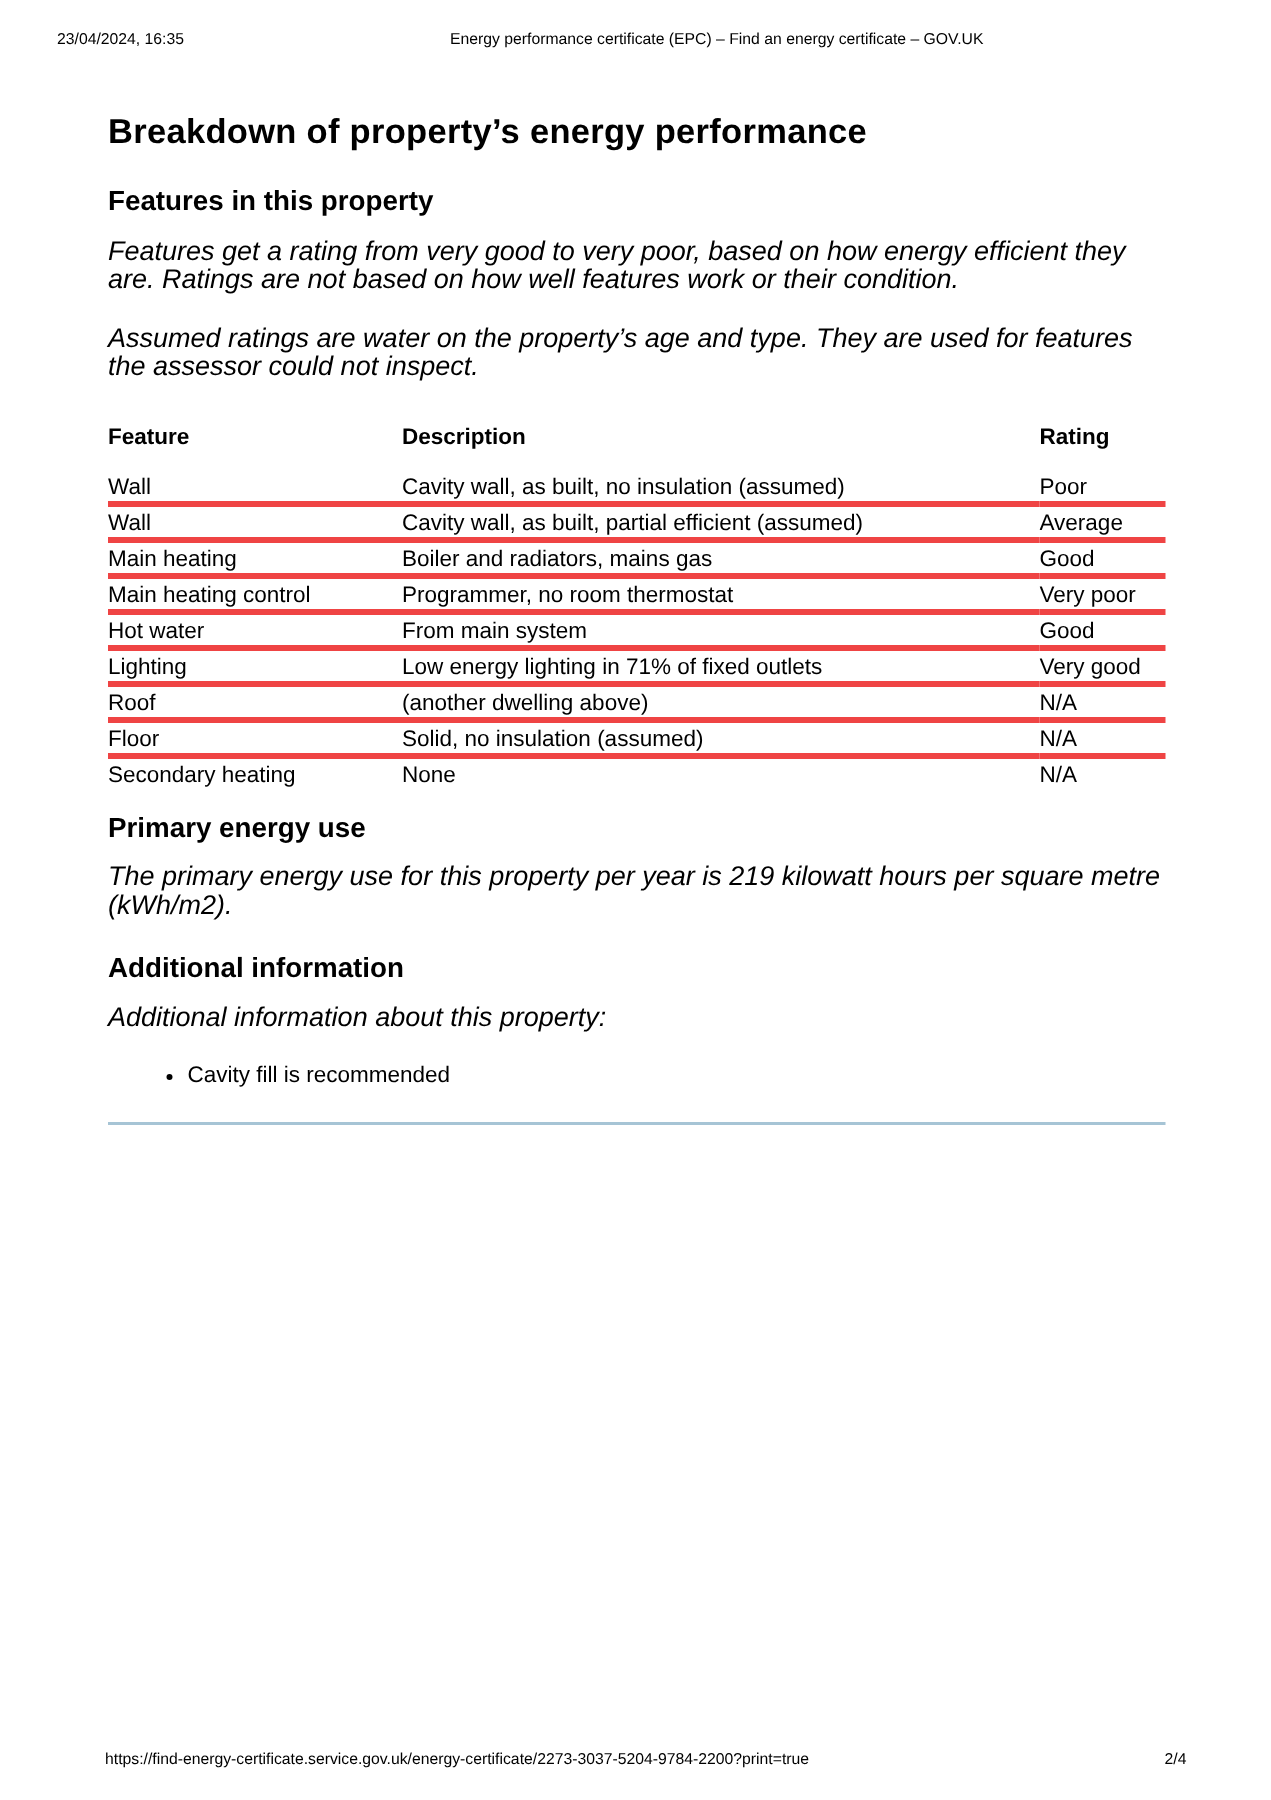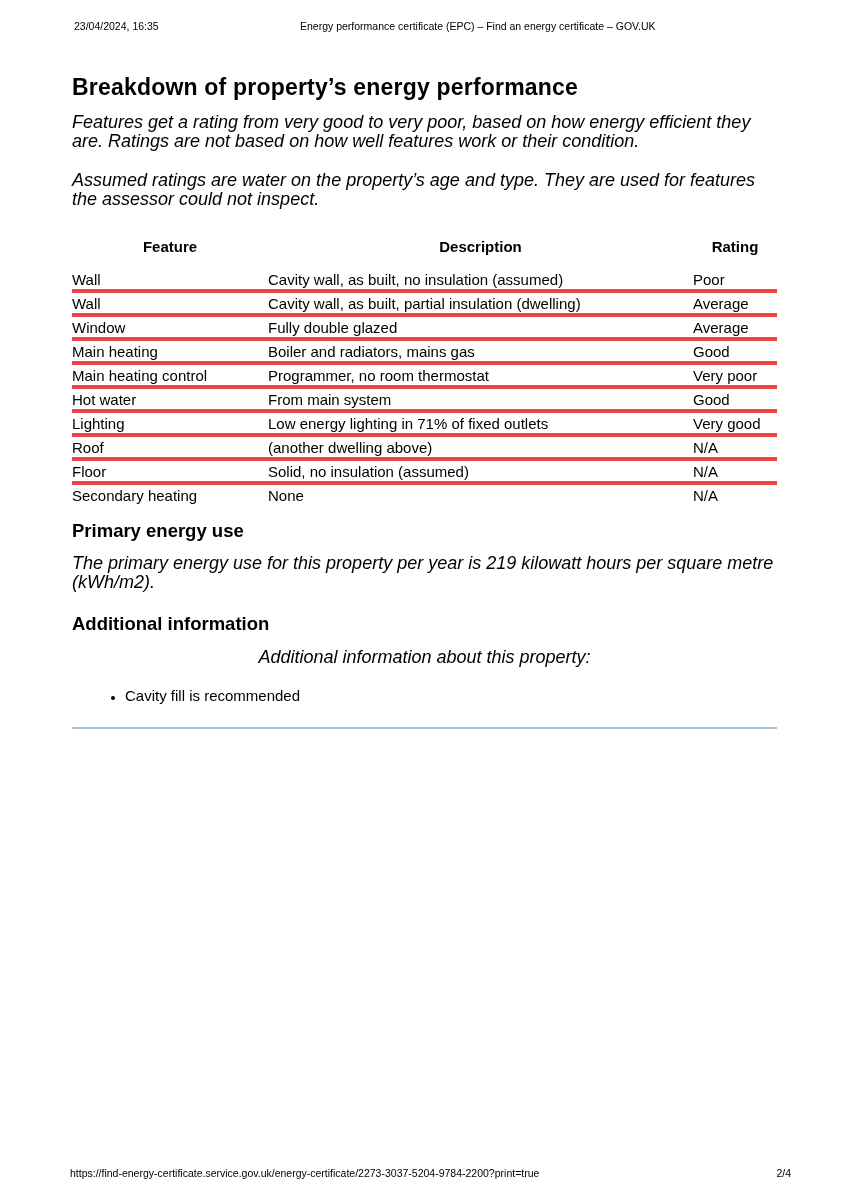--- a/index.html
+++ b/index.html
@@ -15,21 +15,21 @@
   
   .print-header, .print-footer {
     position: absolute;
     left: 0;
     width: 847px;
     font-size: 10.5px;
     line-height: 12px;
     color: #000000;
   }
   .print-header { top: 20px; }
-  .ph-date  { position: absolute; left: 38px; top: 0; white-space: nowrap; margin-left: 36px; }
+  .ph-date  { position: absolute; left: 38px; top: 0; white-space: nowrap; }
   .ph-title { position: absolute; left: 300px; top: 0; white-space: nowrap; }
   .print-footer { top: 1167px; }
   .pf-url  { position: absolute; left: 38px; top: 0; white-space: nowrap; margin-left: 32px; }
   .pf-page { position: absolute; right: 56px; top: 0; white-space: nowrap; }
 
   
   .content {
     position: absolute;
     left: 72px;
     top: 0;
@@ -52,33 +52,33 @@
   #additional-heading { margin-top: 23px; }
 
   p.body-text {
     font-size: 18px;
     line-height: 18.5px;
     font-style: italic;
   }
   #features-intro-1 { margin-top: 14px; }
   #features-intro-2 { margin-top: 21px; }
   #primary-body     { margin-top: 13px; }
-  #additional-body  { margin-top: 14px; text-align: center; }
+  #additional-body  { margin-top: 14px; }
 
   table.features-table {
     margin-top: 30px;
     width: 705px;
     border-collapse: collapse;
     table-layout: fixed;
   }
   .features-table col.c1 { width: 196px; }
   .features-table col.c2 { width: 425px; }
   .features-table col.c3 { width: 84px; }
   .features-table th {
-    text-align: center;
+    text-align: left;
     font-size: 15px;
     line-height: 18px;
     font-weight: 700;
     padding: 0 0 13px 0;
     vertical-align: top;
   }
   .features-table td {
     font-size: 15px;
     line-height: 15px;
     padding: 3px 0 2px 0;
@@ -112,20 +112,21 @@
 
 <div class="print-header">
   <span class="ph-date">23/04/2024, 16:35</span>
   <span class="ph-title">Energy performance certificate (EPC) – Find an energy certificate – GOV.UK</span>
 </div>
 
 <div class="content">
 
   <h1 class="page-title">Breakdown of property’s energy performance</h1>
 
+  <h2 class="section-heading" id="features-heading">Features in this property</h2>
 
   <p class="body-text" id="features-intro-1">Features get a rating from very good to very poor, based on how energy efficient they are. Ratings are not based on how well features work or their condition.</p>
 
   <p class="body-text" id="features-intro-2">Assumed ratings are water on the property’s age and type. They are used for features the assessor could not inspect.</p>
 
   <table class="features-table">
     <colgroup>
         <col class="c1">
         <col class="c2">
         <col class="c3">
@@ -139,29 +140,24 @@
     </thead>
     <tbody>
     <tr>
       <td>Wall</td>
       <td>Cavity wall, as built, no insulation (assumed)</td>
       <td>Poor</td>
     </tr>
 
     <tr>
       <td>Wall</td>
-      <td>Cavity wall, as built, partial insulation (dwelling)</td>
+      <td>Cavity wall, as built, partial efficient (assumed)</td>
       <td>Average</td>
     </tr>
 
-    <tr>
-      <td>Window</td>
-      <td>Fully double glazed</td>
-      <td>Average</td>
-    </tr>
 
     <tr>
       <td>Main heating</td>
       <td>Boiler and radiators, mains gas</td>
       <td>Good</td>
     </tr>
 
     <tr>
       <td>Main heating control</td>
       <td>Programmer, no room thermostat</td>

